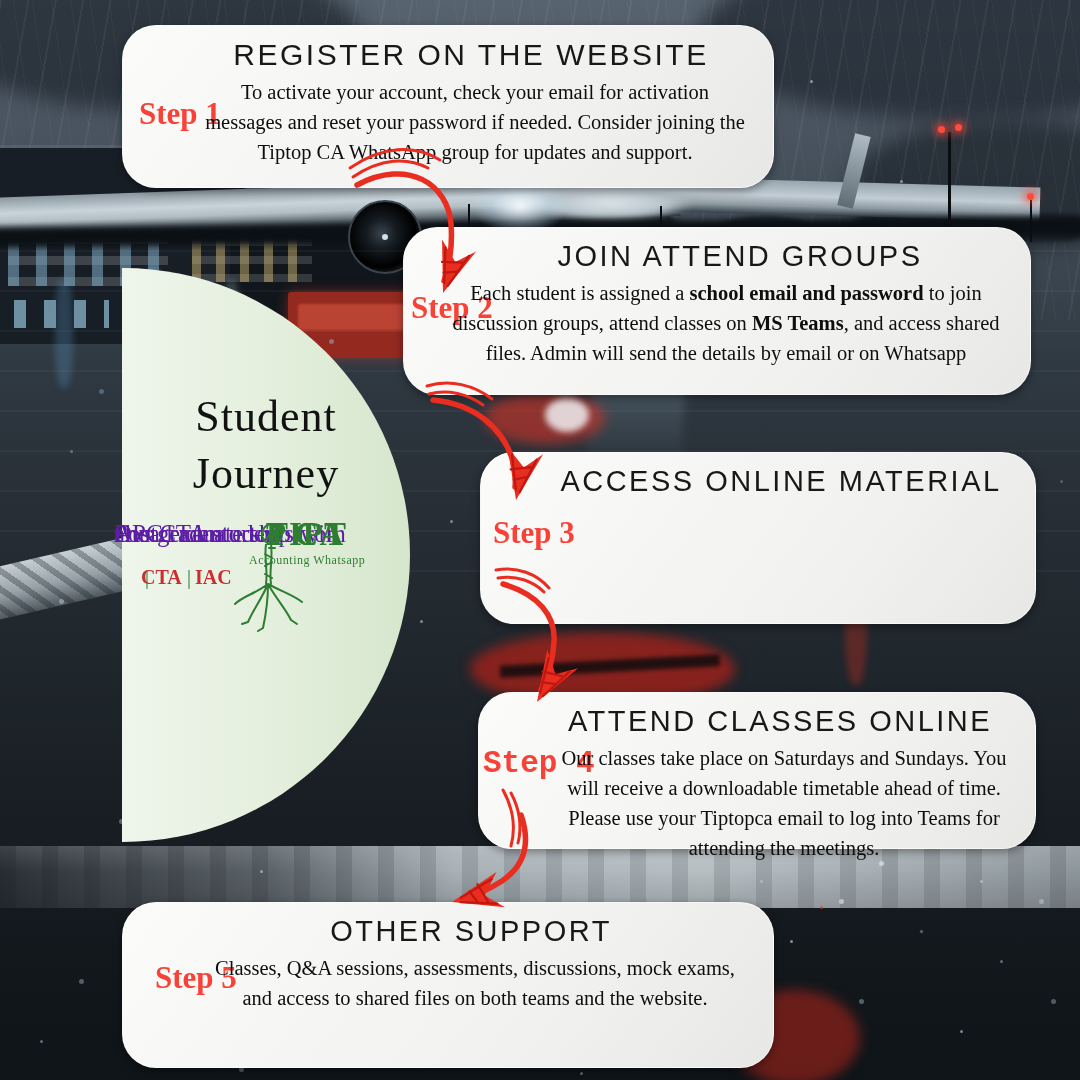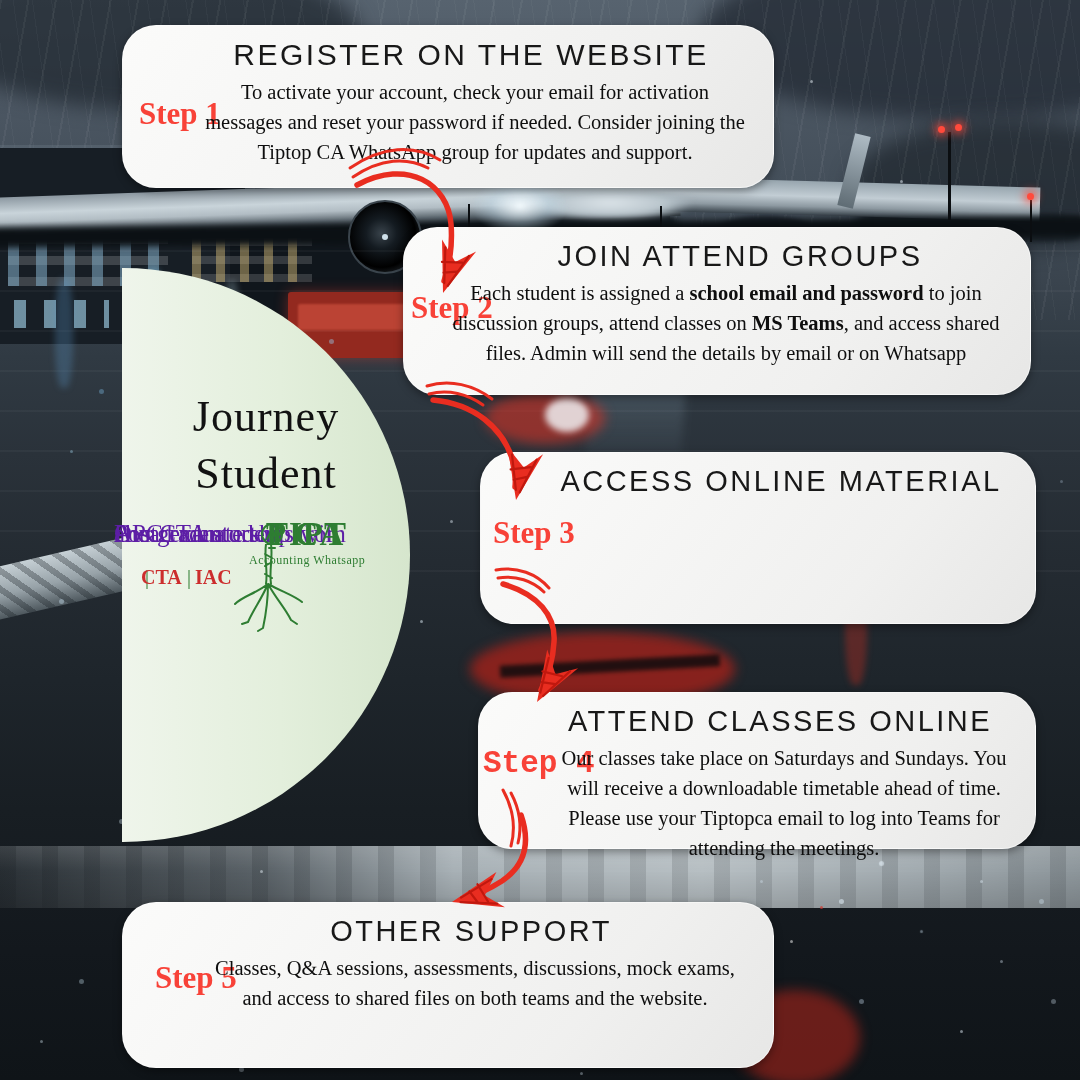--- a/index.html
+++ b/index.html
@@ -211,22 +211,22 @@
     <div class="pole pole3"></div>
     <div class="pole pole4"></div>
     <div class="redlamp lampA"></div>
     <div class="redlamp lampB"></div>
     <div class="redlamp lampC"></div>
     <div class="speckles"></div>
   </div>
 
   <div class="panel">
     <div class="panel-content">
+      <div class="journey-title">Student</div>
       <div class="journey-title">Journey</div>
-      <div class="journey-title">Student</div>
       <div class="journey-sub">
         <div>Our CTA students will</div>
         <div>ahead mentorship from</div>
         <div>Postgraduate to</div>
         <div>APC exam</div>
       </div>
       <div class="logo">
         <div class="wordmark">
             <span>TIPT</span>
             <span class="bulb-gap"></span>

